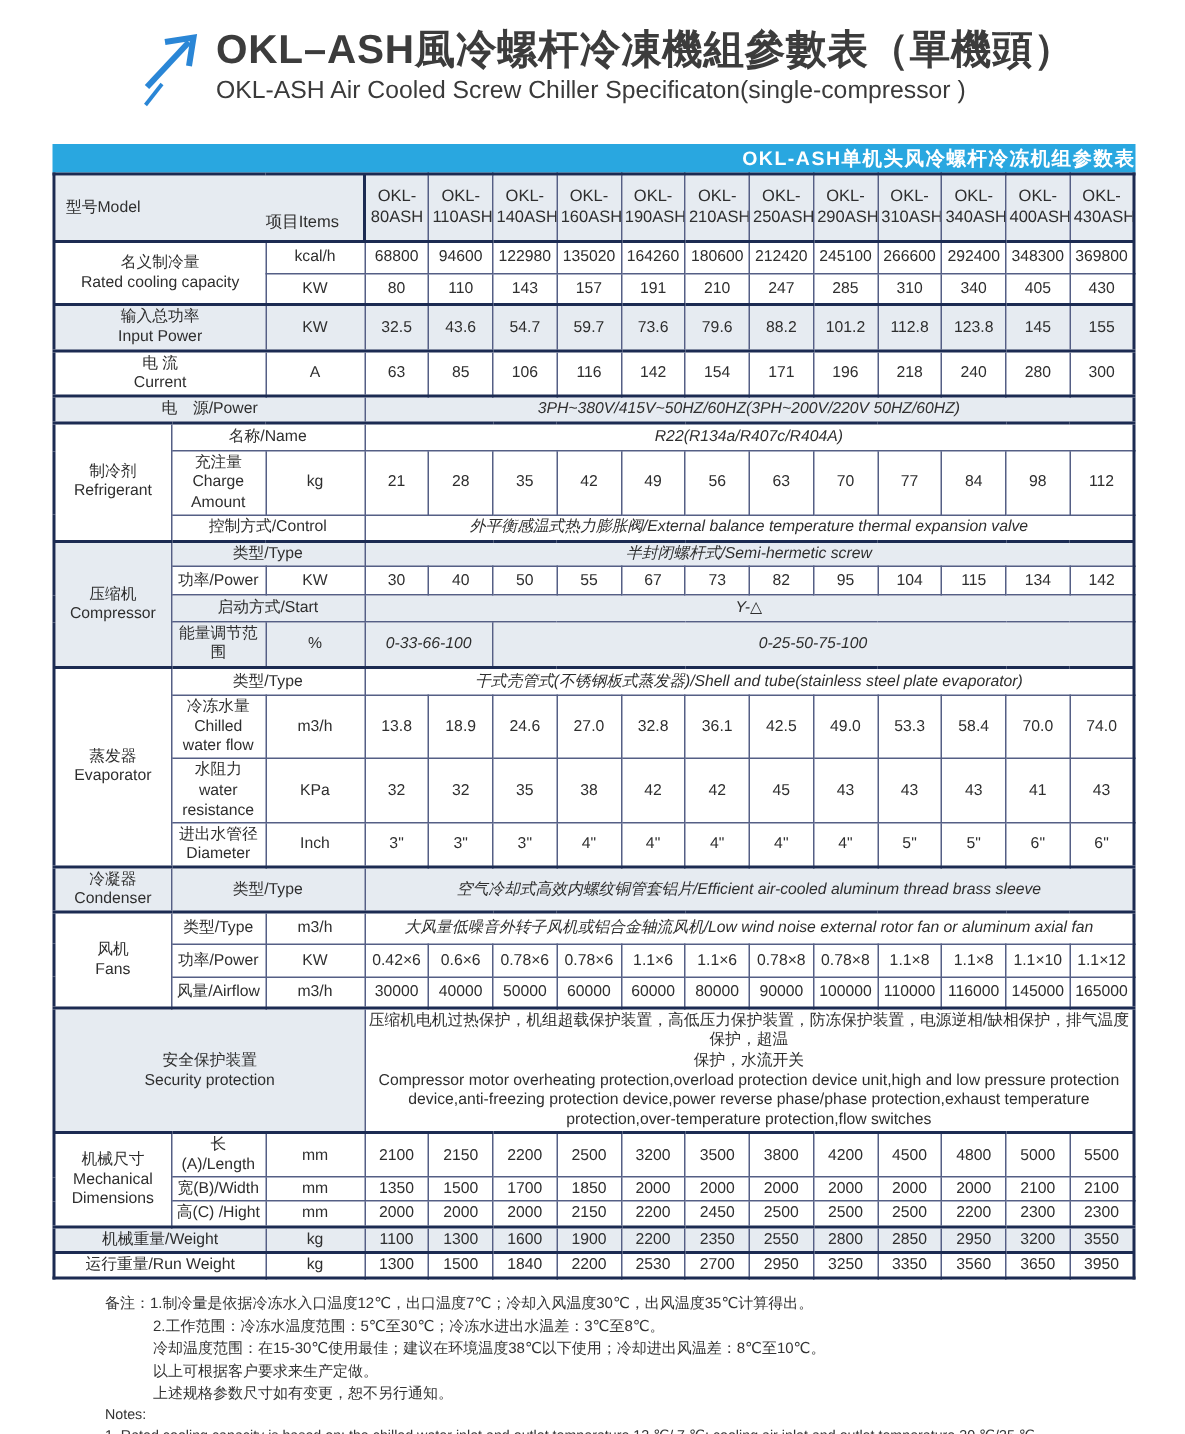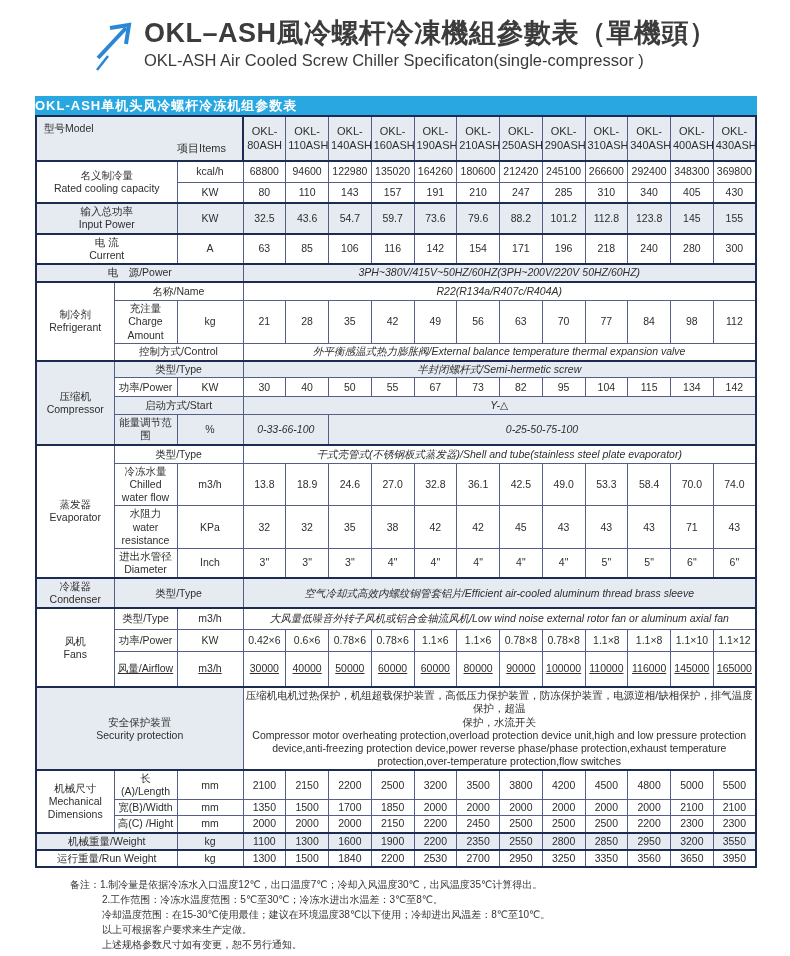--- a/index.html
+++ b/index.html
@@ -10,21 +10,21 @@
   }
   
   .doc-header{display:flex;align-items:center;margin:16px 0 0 96px;}
   .brand-arrow{width:44px;height:52px;margin-top:4px;flex:0 0 auto;}
   .titles{margin-left:4px;}
   .title-zh{font-size:27px;font-weight:600;color:#3c3c3c;margin:0;line-height:1.15;letter-spacing:.5px;}
   .title-en{font-size:16.5px;font-weight:400;color:#3a3a3a;margin:2px 0 0 0;line-height:1.2;}
   
   .sheet{width:722px;margin:24px 0 0 35px;}
   .caption-bar{
-    background:#29a7e0;color:#ffffff;text-align:left;
+    background:#29a7e0;color:#ffffff;text-align:right;
     font-size:13px;font-weight:bold;height:19px;line-height:19px;letter-spacing:1px;
   }
   table.spec{
     width:722px;border-collapse:collapse;table-layout:fixed;
     border:2px solid #1c2b52;
   }
   table.spec td{
     border:1px solid #555f85;
     text-align:center;vertical-align:middle;
     font-size:10.5px;line-height:1.25;
@@ -33,21 +33,21 @@
   col.c-sec{width:78px;} col.c-lab{width:63px;} col.c-unit{width:66px;}
   .bg-s{background:#e6ebf1;} .bg-w{background:#ffffff;}
   tr.ts td{border-top:2px solid #1c2b52;}
   td.ds{border-left:2px solid #1c2b52;}
   #model-row td{height:32px;font-size:11px;background:#e6ebf1;}
   #model-row td:nth-child(2){border-left:2px solid #1c2b52;}
   td.corner{position:relative;
     background:
       linear-gradient(to bottom right,transparent 49.5%,#8e97ad 49.5%,#8e97ad 50.6%,transparent 50.6%),
       #e6ebf1;}
-  .c-model{position:absolute;left:7px;top:5px;font-size:10.5px;}
+  .c-model{position:absolute;left:7px;top:15px;font-size:10.5px;}
   .c-items{position:absolute;right:16px;bottom:5px;font-size:11px;}
   td.sec,td.lab{font-size:10px;}
   td.unit{font-size:10.5px;}
   td.full{font-size:10.5px;font-style:italic;}
   td.left{
     text-align:left;font-size:9.5px;line-height:1.5;padding:3px 6px;vertical-align:top;
   }
   
   .notes{margin:9px 0 0 35px;width:722px;}
   .notes-zh div{font-size:10px;line-height:15px;color:#333;}
@@ -272,21 +272,21 @@
             <td class="val bg-w ds">32</td>
             <td class="val bg-w">32</td>
             <td class="val bg-w">35</td>
             <td class="val bg-w">38</td>
             <td class="val bg-w">42</td>
             <td class="val bg-w">42</td>
             <td class="val bg-w">45</td>
             <td class="val bg-w">43</td>
             <td class="val bg-w">43</td>
             <td class="val bg-w">43</td>
-            <td class="val bg-w">71</td>
+            <td class="val bg-w">41</td>
             <td class="val bg-w">43</td>
           </tr>
           <tr style="height: 29px;">
             <td class="lab bg-w">进出水管径
 Diameter</td>
             <td class="unit bg-w">Inch</td>
             <td class="val bg-w ds">3"</td>
             <td class="val bg-w">3"</td>
             <td class="val bg-w">3"</td>
             <td class="val bg-w">4"</td>
@@ -321,21 +321,21 @@
             <td class="val bg-w">0.78×6</td>
             <td class="val bg-w">1.1×6</td>
             <td class="val bg-w">1.1×6</td>
             <td class="val bg-w">0.78×8</td>
             <td class="val bg-w">0.78×8</td>
             <td class="val bg-w">1.1×8</td>
             <td class="val bg-w">1.1×8</td>
             <td class="val bg-w">1.1×10</td>
             <td class="val bg-w">1.1×12</td>
           </tr>
-          <tr style="height: 36px; text-decoration: underline;">
+          <tr style="height: 21px;">
             <td class="lab bg-w">风量/Airflow</td>
             <td class="unit bg-w">m3/h</td>
             <td class="val bg-w ds">30000</td>
             <td class="val bg-w">40000</td>
             <td class="val bg-w">50000</td>
             <td class="val bg-w">60000</td>
             <td class="val bg-w">60000</td>
             <td class="val bg-w">80000</td>
             <td class="val bg-w">90000</td>
             <td class="val bg-w">100000</td>

